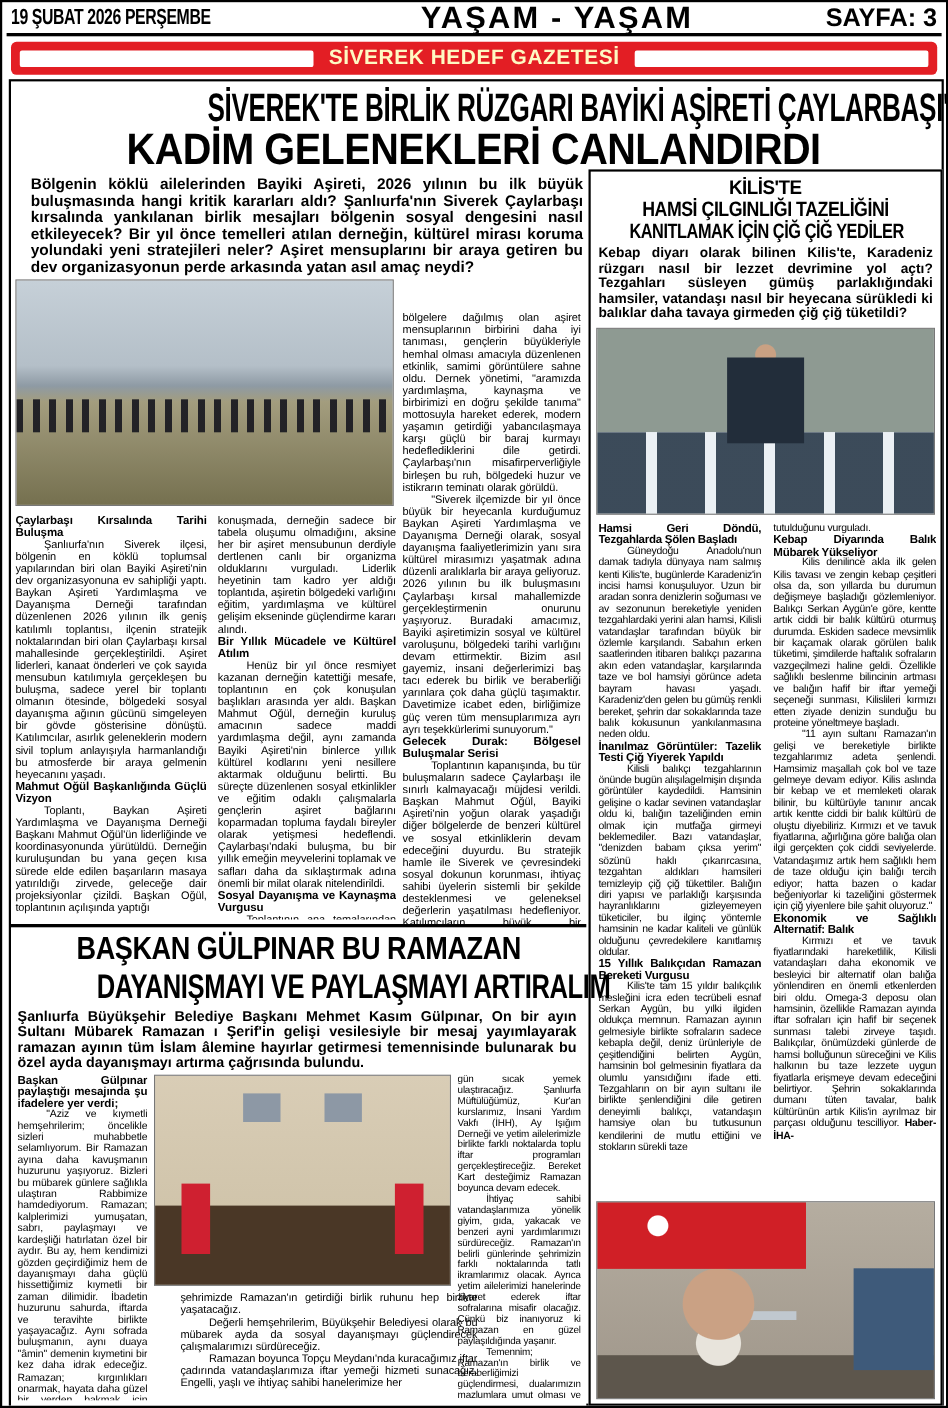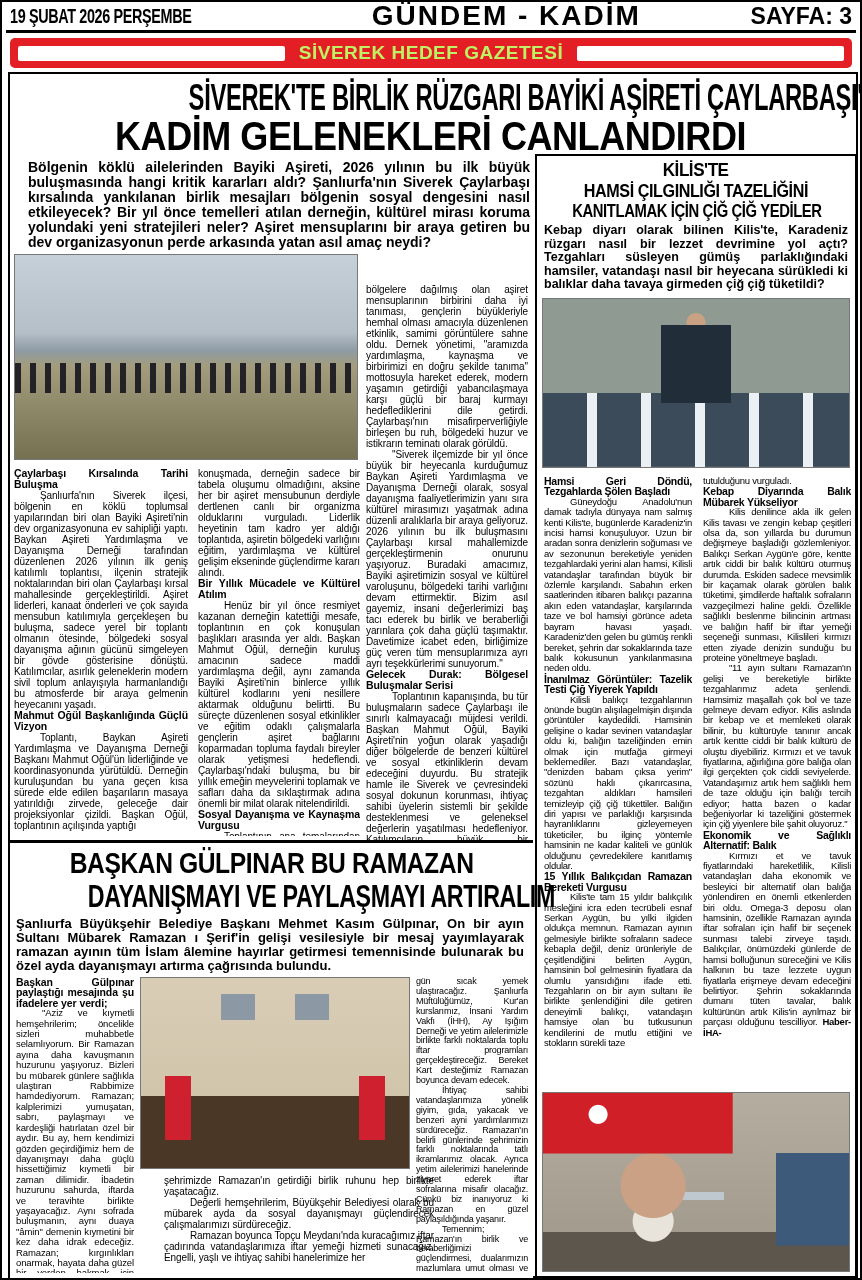--- a/index.html
+++ b/index.html
@@ -21,21 +21,21 @@
   .section-title { font-size: 28px; font-weight: 900; letter-spacing: 2px; white-space: nowrap; }
   .page-number { font-size: 23px; font-weight: 900; white-space: nowrap; }
   
   .banner {
     position: absolute; top: 36px; left: 8px; right: 8px; height: 30px;
     background: var(--banner-red, #e31e24); border-radius: 5px;
     display: flex; align-items: center; padding: 0 8px;
   }
   .banner-stripe { flex: 1; height: 15px; background: #fff; border-radius: 2px; }
   .masthead-title {
-    color: #bef264; font-weight: bold; font-size: 19px; letter-spacing: .5px;
+    color: #fef9c3; font-weight: bold; font-size: 19px; letter-spacing: .5px;
     padding: 0 14px; white-space: nowrap;
   }
   
   .content-frame {
     position: absolute; top: 70px; left: 6px; width: 850px; height: 1206px;
     border: 2px solid #000;
   }
   
   .hl { position: absolute; left: 0; width: 100%; text-align: center; font-weight: 900; line-height: 1; }
   .squeeze { display: inline-block; white-space: nowrap; transform: scaleX(var(--sx,1)); transform-origin: center; letter-spacing: -0.5px; }
@@ -78,21 +78,21 @@
   .kilis-box { position: absolute; left: 533px; top: 152px; width: 322px; height: 1124px; border: 2px solid #000; background: #fff; padding-left: 30px; }
   .ramazan-box { position: absolute; left: 8px; top: 838px; width: 523px; height: 438px; border-top: 3px solid #000; background: #fff; }
 </style>
 </head>
 <body>
 
 <div class="page">
 
   <div class="header-bar">
     <span class="date-label">19 ŞUBAT 2026 PERŞEMBE</span>
-    <span class="section-title">GÜNDEM - KADİM</span>
+    <span class="section-title">YAŞAM - YAŞAM</span>
     <span class="page-number">SAYFA: 3</span>
   </div>
 
   <div class="banner">
     <div class="banner-stripe"></div>
     <span class="masthead-title">SİVEREK HEDEF GAZETESİ</span>
     <div class="banner-stripe"></div>
   </div>
 
   <div class="content-frame"></div>

